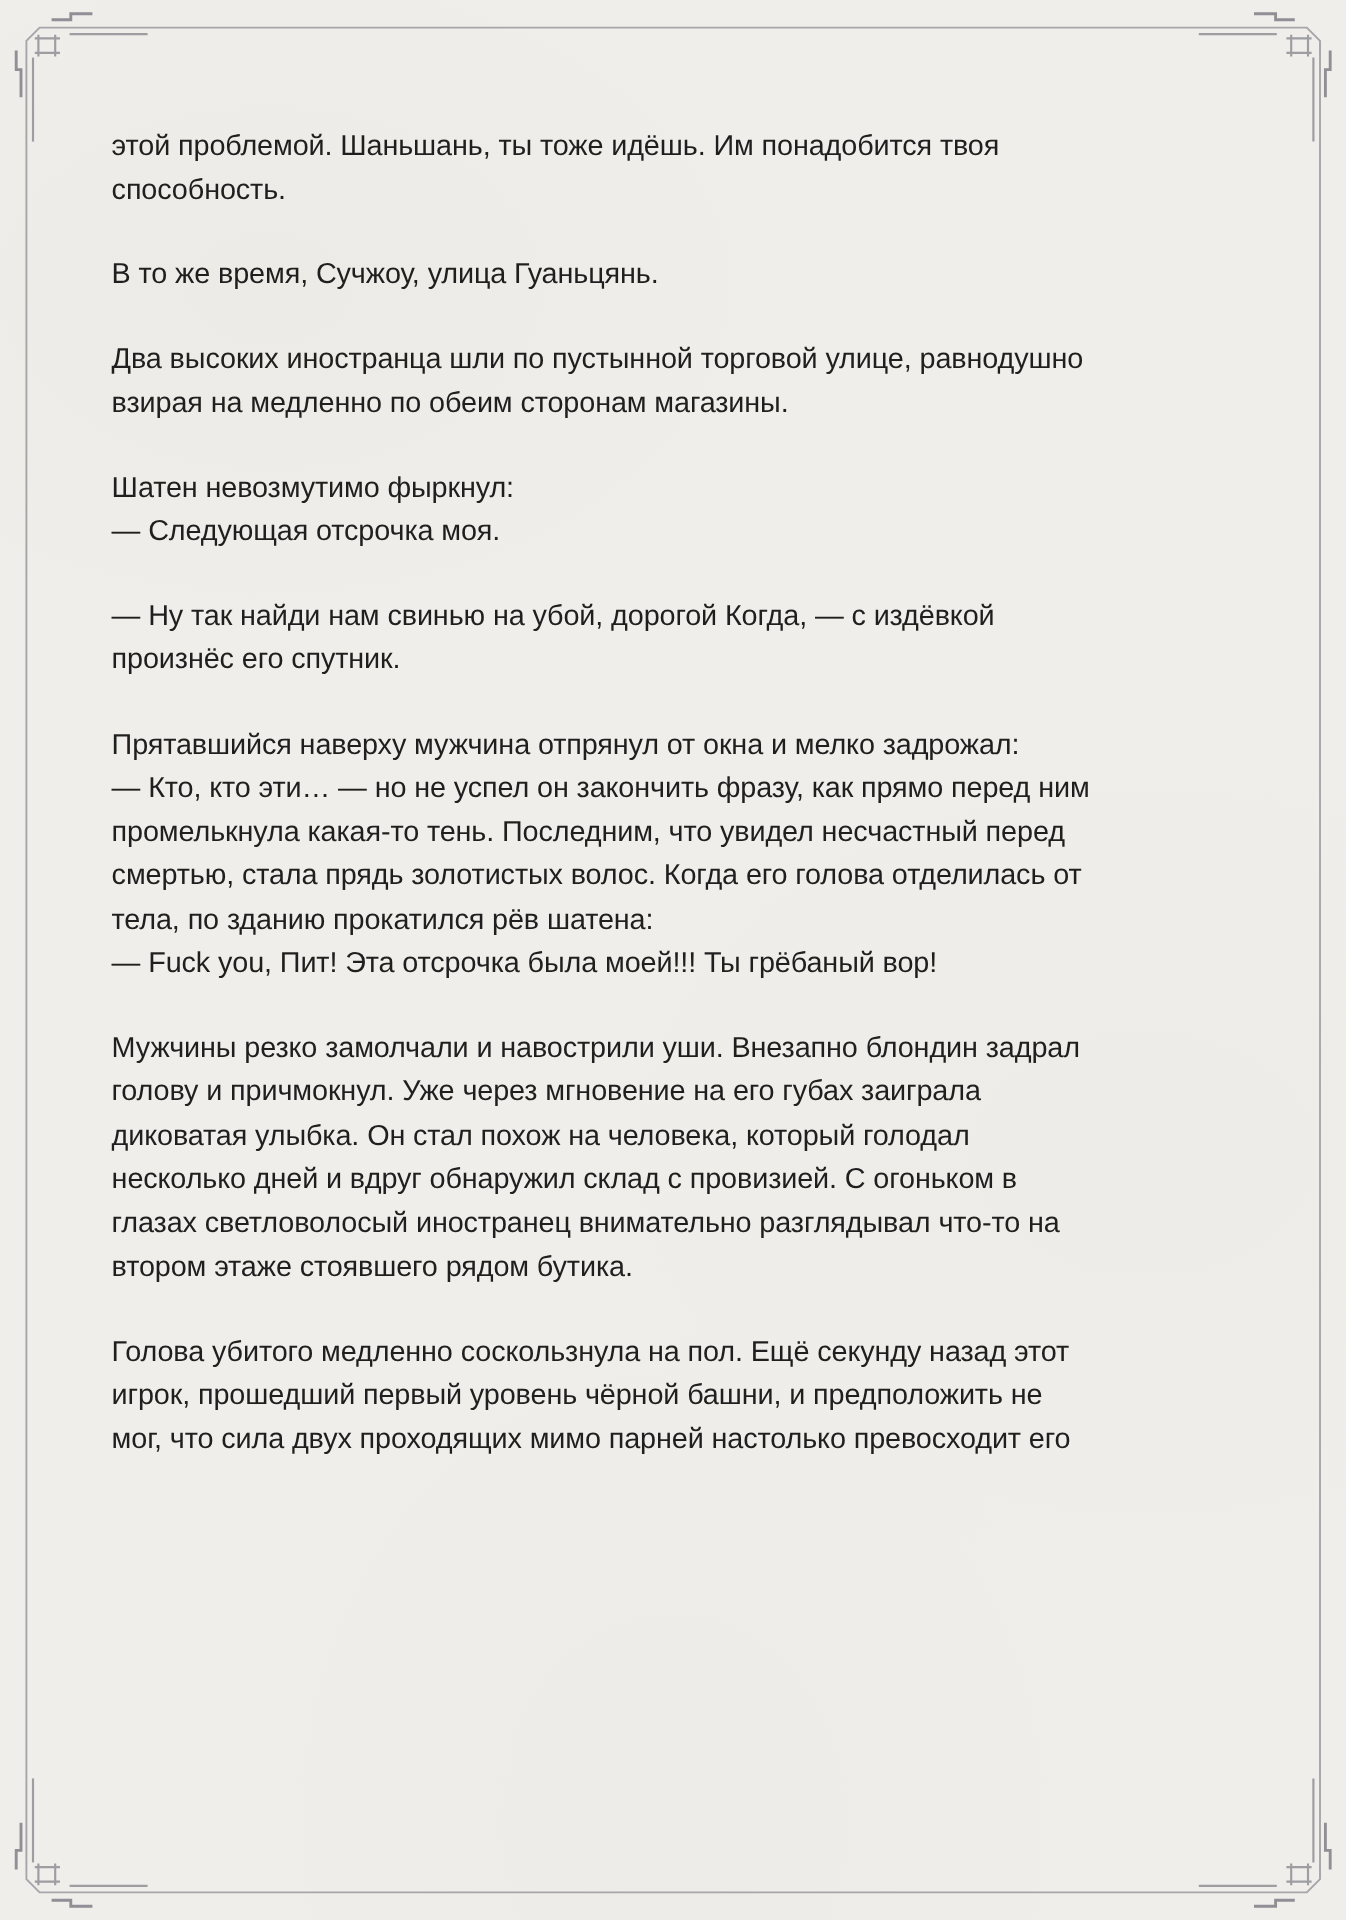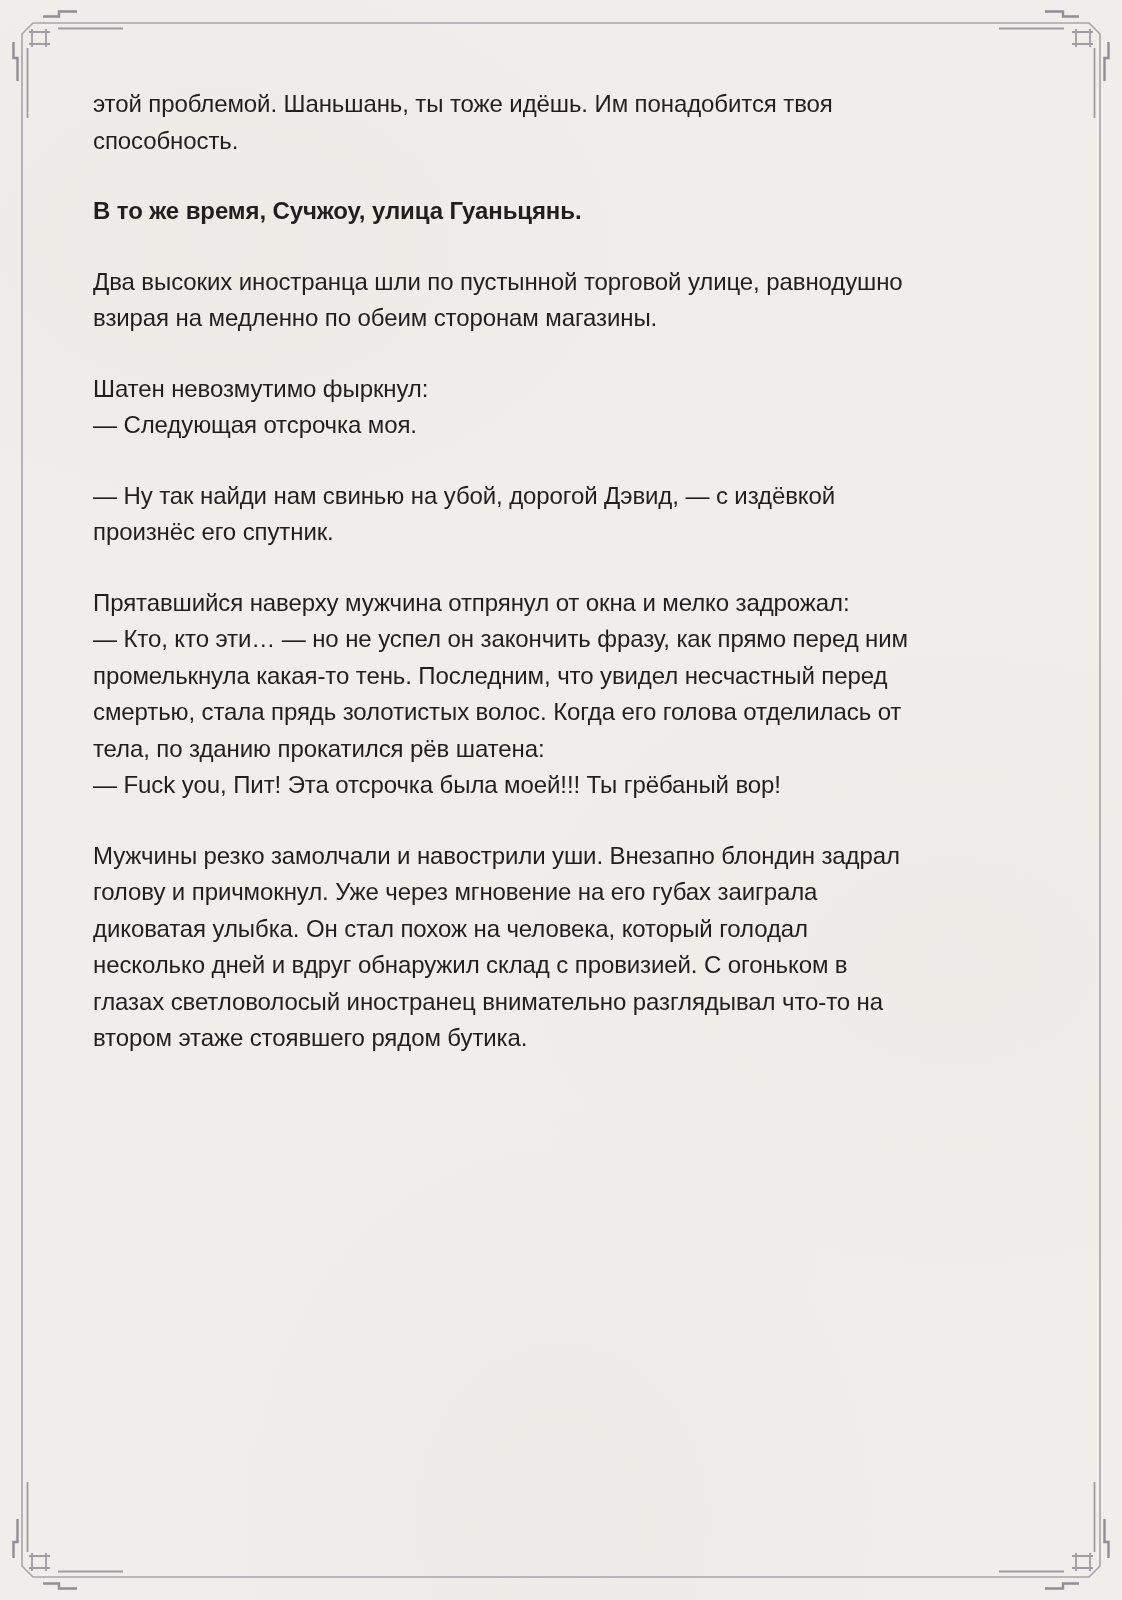--- a/index.html
+++ b/index.html
@@ -20,33 +20,33 @@
       radial-gradient(ellipse 500px 600px at 50% 95%, rgba(208,204,196,0.08), transparent 70%);
     pointer-events: none;
   }
   .frame-svg {
     position: absolute; left: 0; top: 0;
     pointer-events: none;
   }
   .page-text {
     position: absolute;
     left: 93px;
-    top: 86px;
+    top: 104px;
     width: 938px;
     color: #1f1f1f;
     font-size: 24px;
     line-height: 36.5px;
     letter-spacing: -0.1px;
   }
   .page-text p {
     margin: 0 0 34px 0;
     white-space: pre-line;
   }
   .scene-heading {
-    font-weight: bold;
+    font-weight: normal;
     margin-top: 34px !important;
   }
 </style>
 </head>
 <body>
 
 <div class="paper-texture"></div>
 
 <svg class="frame-svg" width="1122" height="1600" viewBox="0 0 1122 1600">
 
@@ -73,27 +73,30 @@
 </svg>
 
 <div class="page-text">
   <p>этой проблемой. Шаньшань, ты тоже идёшь. Им понадобится твоя
 способность.</p>
   <p class="scene-heading">В то же время, Сучжоу, улица Гуаньцянь.</p>
   <p>Два высоких иностранца шли по пустынной торговой улице, равнодушно
 взирая на медленно по обеим сторонам магазины.</p>
   <p>Шатен невозмутимо фыркнул:
 — Следующая отсрочка моя.</p>
-  <p>— Ну так найди нам свинью на убой, дорогой Дэвид, — с издёвкой
+  <p>— Ну так найди нам свинью на убой, дорогой Когда, — с издёвкой
 произнёс его спутник.</p>
   <p>Прятавшийся наверху мужчина отпрянул от окна и мелко задрожал:
 — Кто, кто эти… — но не успел он закончить фразу, как прямо перед ним
 промелькнула какая-то тень. Последним, что увидел несчастный перед
 смертью, стала прядь золотистых волос. Когда его голова отделилась от
 тела, по зданию прокатился рёв шатена:
 — Fuck you, Пит! Эта отсрочка была моей!!! Ты грёбаный вор!</p>
   <p>Мужчины резко замолчали и навострили уши. Внезапно блондин задрал
 голову и причмокнул. Уже через мгновение на его губах заиграла
 диковатая улыбка. Он стал похож на человека, который голодал
 несколько дней и вдруг обнаружил склад с провизией. С огоньком в
 глазах светловолосый иностранец внимательно разглядывал что-то на
 втором этаже стоявшего рядом бутика.</p>
+  <p>Голова убитого медленно соскользнула на пол. Ещё секунду назад этот
+игрок, прошедший первый уровень чёрной башни, и предположить не
+мог, что сила двух проходящих мимо парней настолько превосходит его</p>
 </div>
 
 </body></html>

